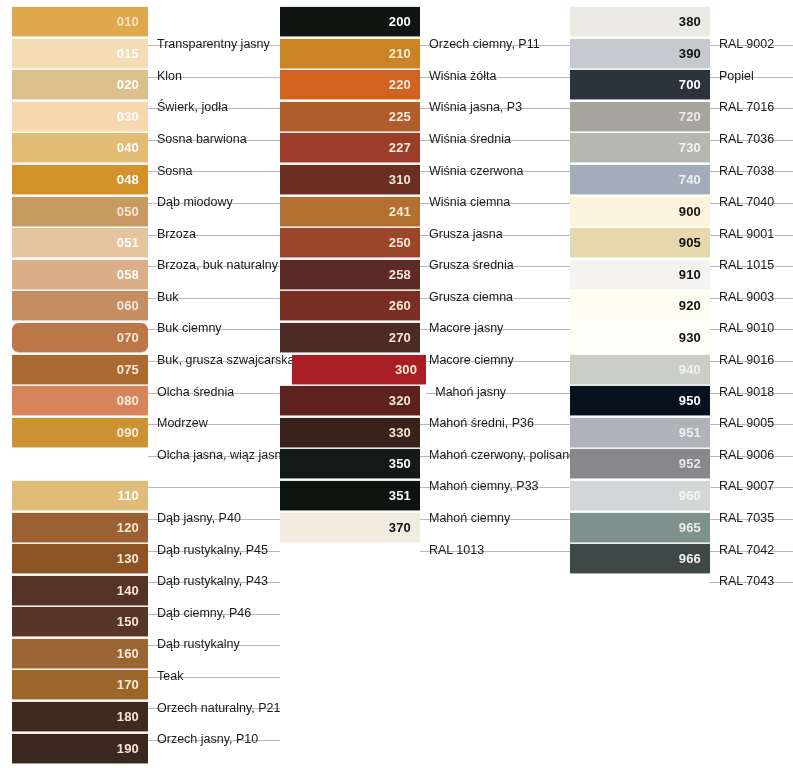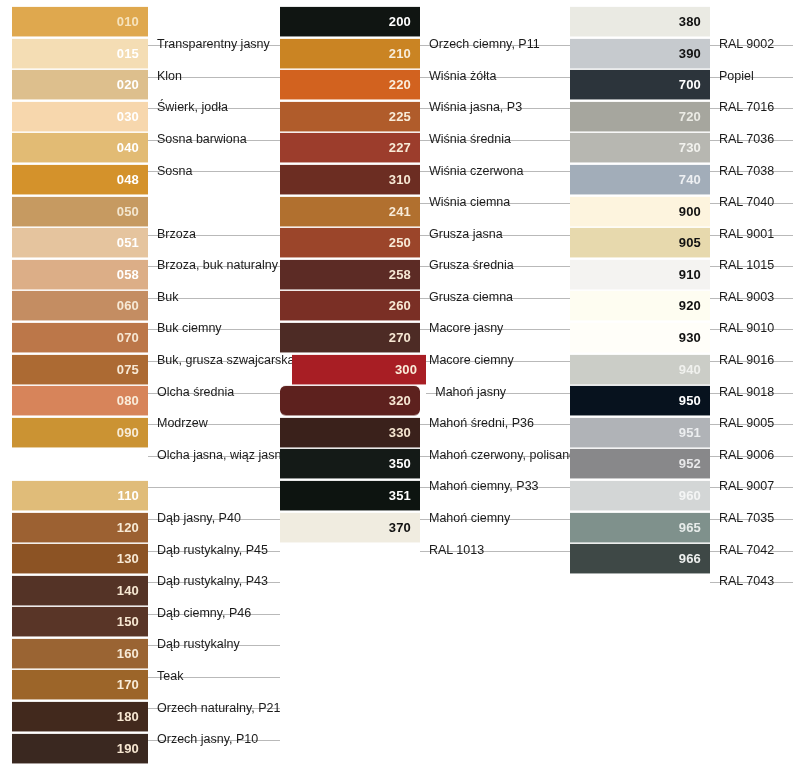--- a/index.html
+++ b/index.html
@@ -122,20 +122,23 @@
           <span class="code" style="color: rgb(255, 255, 255);">040</span>
         </div>
         <div class="label-cell">
           <span class="label">Sosna</span>
         </div>
       </div>
       <div class="row">
         <div class="swatch" style="background: rgb(212, 146, 43);">
           <span class="code" style="color: rgb(255, 255, 255);">048</span>
         </div>
+        <div class="label-cell">
+          <span class="label">Dąb miodowy</span>
+        </div>
       </div>
       <div class="row">
         <div class="swatch" style="background: rgb(198, 154, 97);">
           <span class="code" style="color: rgb(243, 230, 207);">050</span>
         </div>
         <div class="label-cell">
           <span class="label">Brzoza</span>
         </div>
       </div>
       <div class="row">
@@ -156,21 +159,21 @@
       </div>
       <div class="row">
         <div class="swatch" style="background: rgb(196, 141, 98);">
           <span class="code" style="color: rgb(246, 233, 214);">060</span>
         </div>
         <div class="label-cell">
           <span class="label">Buk ciemny</span>
         </div>
       </div>
       <div class="row">
-        <div class="swatch" style="background: rgb(188, 119, 73);">
+        <div class="swatch" style="background: rgb(188, 119, 73); border-radius: 7px;">
           <span class="code" style="color: rgb(246, 230, 210);">070</span>
         </div>
         <div class="label-cell">
           <span class="label">Buk, grusza szwajcarska</span>
         </div>
       </div>
       <div class="row">
         <div class="swatch" style="background: rgb(172, 106, 51);">
           <span class="code" style="color: rgb(247, 233, 213);">075</span>
         </div>
@@ -360,21 +363,21 @@
       </div>
       <div class="row">
         <div class="swatch" style="background: rgb(168, 30, 36); margin-left: 12px;">
           <span class="code" style="color: rgb(249, 236, 217);">300</span>
         </div>
         <div class="label-cell">
           <span class="label">Mahoń jasny</span>
         </div>
       </div>
       <div class="row">
-        <div class="swatch" style="background: rgb(93, 33, 30); border-radius: 6px;">
+        <div class="swatch" style="background: rgb(93, 33, 30);">
           <span class="code" style="color: rgb(247, 232, 212);">320</span>
         </div>
         <div class="label-cell">
           <span class="label">Mahoń średni, P36</span>
         </div>
       </div>
       <div class="row">
         <div class="swatch" style="background: rgb(58, 33, 27);">
           <span class="code" style="color: rgb(246, 230, 209);">330</span>
         </div>

